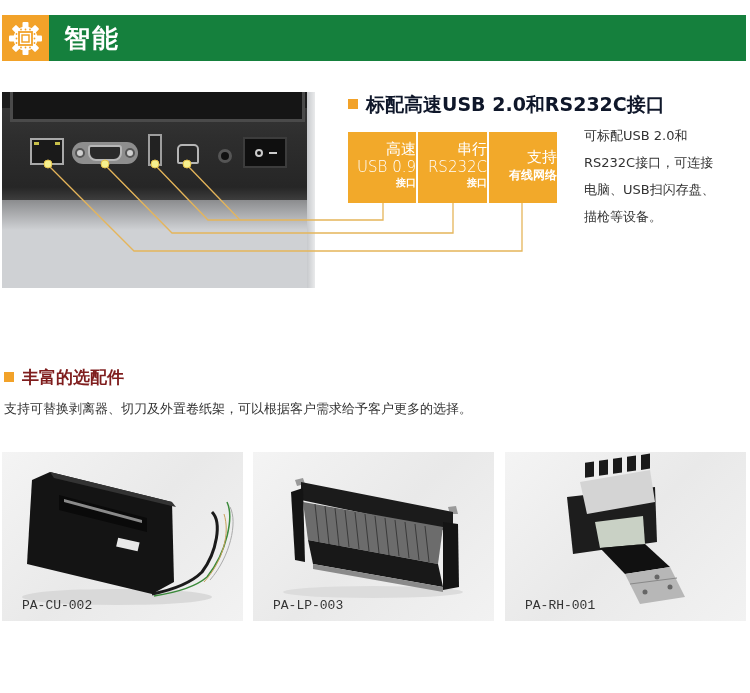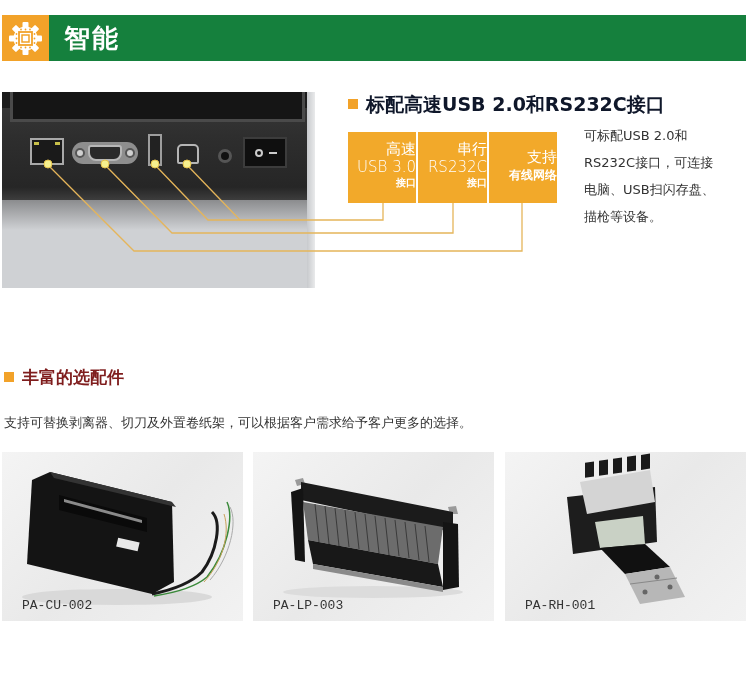--- a/index.html
+++ b/index.html
@@ -50,21 +50,21 @@
   .feature-box .t2 { font-size:15px; line-height:18px; font-weight:300; }
   .feature-box .t3 { font-size:10px; line-height:14px; font-weight:bold; }
   .feature-box.third .t1 { margin-top:16px; }
   .feature-box.third .t2 { font-size:12px; font-weight:bold; }
 
   .desc { position:absolute; left:584px; top:122px; width:160px; font-size:13px; line-height:27px; color:#333; }
   .desc div { white-space:nowrap; }
 
   
   .h2-title { position:absolute; left:22px; top:366px; font-size:17px; font-weight:bold; color:#7f1d1d; line-height:22px; }
-  .sub { position:absolute; left:4px; top:413px; font-size:13px; color:#333; line-height:20px; white-space:nowrap; }
+  .sub { position:absolute; left:4px; top:399px; font-size:13px; color:#333; line-height:20px; white-space:nowrap; }
 
   .card { position:absolute; top:452px; height:169px; background:linear-gradient(135deg,#f4f4f4 0%,#e9e9e9 50%,#f2f2f2 100%); overflow:hidden; }
   .card .label { position:absolute; left:20px; bottom:8px; font-size:13px; color:#333; font-family:Liberation Mono, monospace; }
   .card svg { position:absolute; left:0; top:0; }
 </style>
 </head>
 <body>
 
 <div class="banner">
   <div class="banner-iconbox">
@@ -140,21 +140,21 @@
     <circle cx="155" cy="164" r="4"></circle>
     <circle cx="187" cy="164" r="4"></circle>
   </g>
 </svg>
 
 <div class="h-bullet" style="left:348px; top:99px;"></div>
 <div class="h1-title">标配高速USB 2.0和RS232C接口</div>
 
 <div class="feature-box" style="left:348px; width:68px;">
   <div class="t1">高速</div>
-  <div class="t2">USB 3.0</div>
+  <div class="t2">USB 0.9</div>
   <div class="t3">接口</div>
 </div>
 <div class="feature-box" style="left:418px; width:69px;">
   <div class="t1">串行</div>
   <div class="t2">RS232C</div>
   <div class="t3">接口</div>
 </div>
 <div class="feature-box third" style="left:489px; width:68px;">
   <div class="t1">支持</div>
   <div class="t2">有线网络</div>

